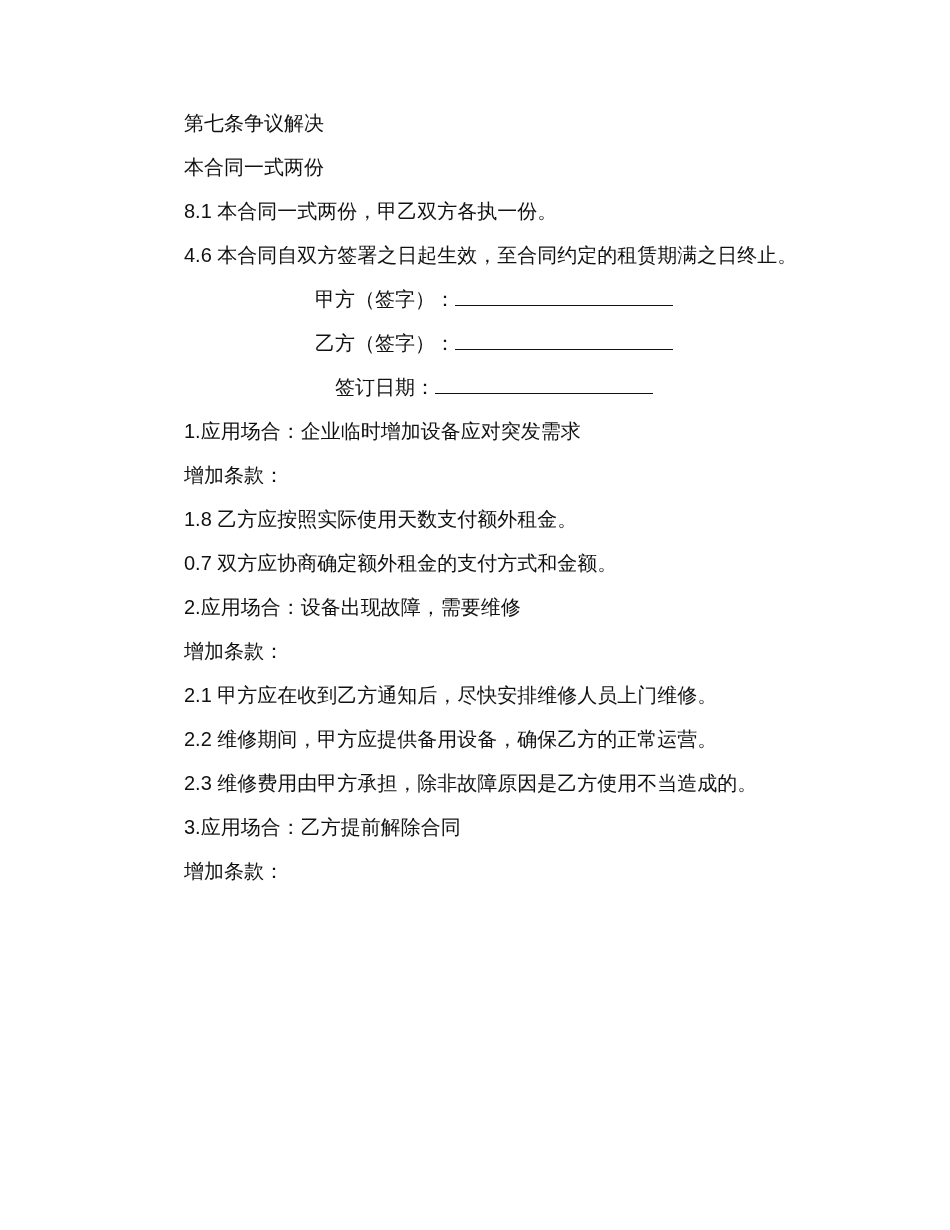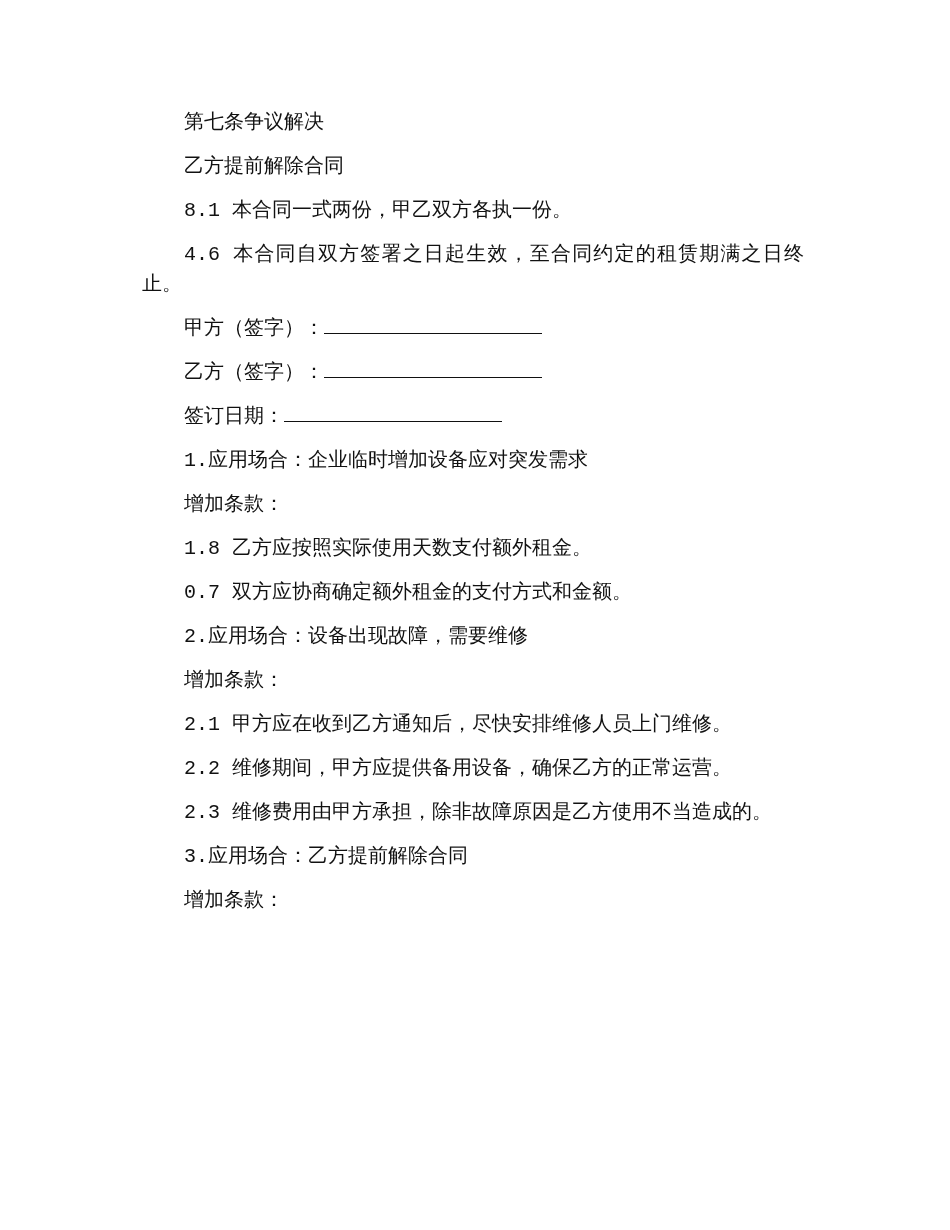--- a/index.html
+++ b/index.html
@@ -1,34 +1,34 @@
 <!DOCTYPE html>
 <html><head>
   <meta charset="utf-8">
   <style>
     html, body { margin: 0; padding: 0; background: #ffffff; }
     body { width: 950px; height: 1230px; position: relative; overflow: hidden; }
     .page {
       position: absolute; left: 142px; top: 108px; width: 662px;
-      font-family: Liberation Mono, monospace;
+      font-family: Liberation Sans, sans-serif;
       font-size: 20px; color: #111111; line-height: 30px;
     }
     .p { margin: 0 0 14px 0; text-indent: 42px; text-align: justify; }
     .p.single { white-space: nowrap; }
-    .sig { margin: 0 0 14px 0; padding-left: 42px; white-space: nowrap; }
+    .sig { margin: 0 0 14px 0; padding-left: 42px; white-space: nowrap; text-align: center; }
     .line { display: inline-block; border-bottom: 1.5px solid #111; vertical-align: baseline; height: 18px; }
     .line.long { width: 218px; }
     .line.short { width: 218px; }
   </style>
 </head>
 <body>
 
 <div class="page">
   <p class="p single">第七条争议解决</p>
-  <p class="p single">乙方提前解除合同</p>
+  <p class="p single">本合同一式两份</p>
   <p class="p single">8.1 本合同一式两份，甲乙双方各执一份。</p>
   <p class="p">4.6 本合同自双方签署之日起生效，至合同约定的租赁期满之日终止。</p>
 
   <div class="sig">
     <span>甲方（签字）：</span><span class="line long"></span>
   </div>
   <div class="sig">
     <span>乙方（签字）：</span><span class="line long"></span>
   </div>
   <div class="sig">

